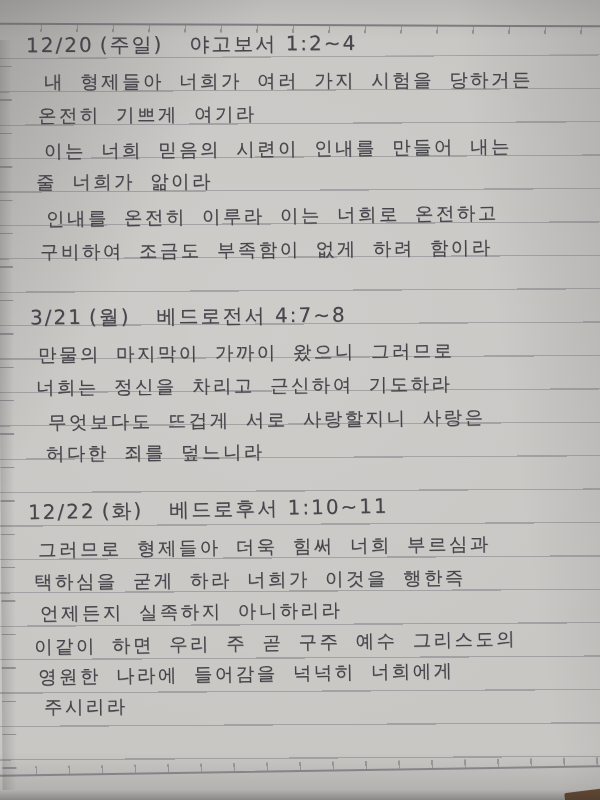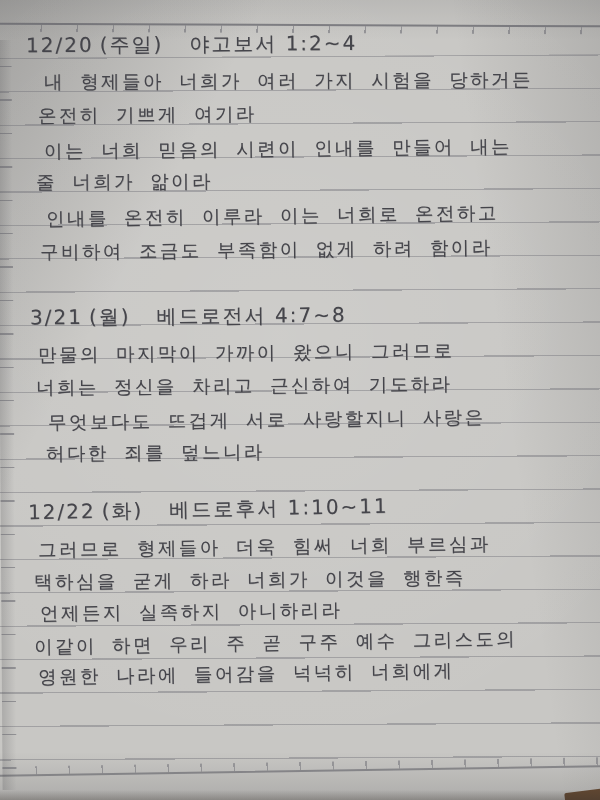--- a/index.html
+++ b/index.html
@@ -118,16 +118,17 @@
   <div class="hw tline" style="top:440px;left:46px;transform:rotate(-0.5deg)">허다한 죄를 덮느니라</div>
 
   <div class="hw heading" style="top:496px;left:28px;transform:rotate(-1deg)">
     <span>12/22</span><span class="day">(화)</span><span class="ref">베드로후서 1:10~11</span>
   </div>
   <div class="hw tline" style="top:534px;left:38px;transform:rotate(-0.8deg)">그러므로 형제들아 더욱 힘써 너희 부르심과</div>
   <div class="hw tline" style="top:567px;left:34px;transform:rotate(-0.6deg)">택하심을 굳게 하라 너희가 이것을 행한즉</div>
   <div class="hw tline" style="top:599px;left:40px;transform:rotate(-0.7deg)">언제든지 실족하지 아니하리라</div>
   <div class="hw tline" style="top:630px;left:34px;transform:rotate(-1deg)">이같이 하면 우리 주 곧 구주 예수 그리스도의</div>
   <div class="hw tline" style="top:661px;left:38px;transform:rotate(-0.9deg)">영원한 나라에 들어감을 넉넉히 너희에게</div>
+  <div class="hw tline" style="top:694px;left:44px;transform:rotate(-0.5deg)">주시리라</div>
 
   <div class="desk-corner"></div>
   <div class="bottom-shadow"></div>
 </div>
 
 </body></html>

